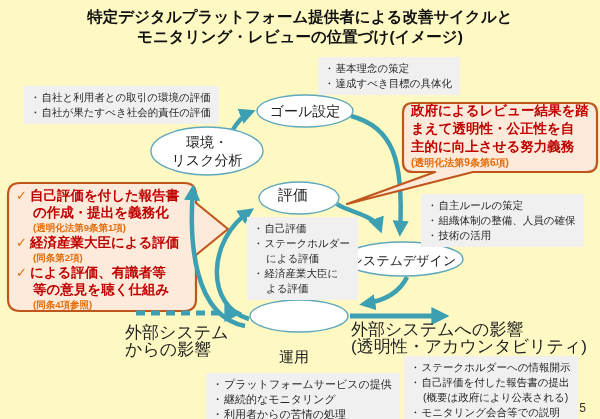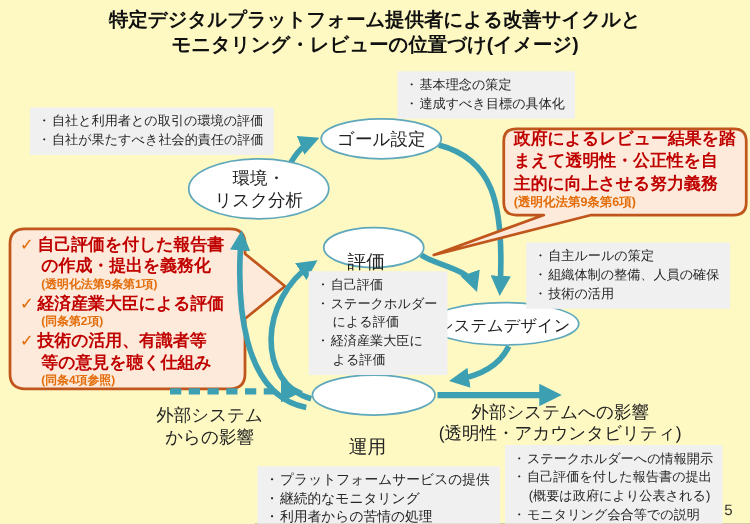--- a/index.html
+++ b/index.html
@@ -21,21 +21,21 @@
   .gl.ct{padding-left:13px;}
   
   .cl-main{font-size:13.5px;font-weight:700;color:#c00000;white-space:nowrap;line-height:17px;}
   .cl-note{font-size:9.5px;font-weight:700;color:#e36c09;white-space:nowrap;line-height:13px;}
   .ind{padding-left:17px;}
   .check{color:#e36c09;margin-right:3px;font-size:13px;}
   
   .cr-main{font-size:13.5px;font-weight:700;color:#c00000;white-space:nowrap;line-height:18px;}
   .cr-note{font-size:10px;font-weight:700;color:#e36c09;white-space:nowrap;line-height:13px;}
   
-  .ext{font-size:14px;line-height:17px;color:#222;white-space:nowrap;text-align:center;}
+  .ext{font-size:17px;line-height:17px;color:#222;white-space:nowrap;}
   #page-num{right:14px;bottom:4px;font-size:12px;color:#333;}
 </style>
 </head>
 <body>
 
 <div id="slide">
 
   <div class="abs" id="title">
     <div>特定デジタルプラットフォーム提供者による改善サイクルと</div>
     <div>モニタリング・レビューの位置づけ(イメージ)</div>
@@ -67,21 +67,21 @@
     <ellipse cx="299" cy="316" rx="49" ry="16" fill="#fff" stroke="#5fa8bc" stroke-width="1.4"></ellipse>
 
     <path d="M 413,103 H 587 Q 597,103 597,113 V 162 Q 597,172 587,172 H 473 L 347,204 L 435,172 H 413 Q 403,172 403,162 V 113 Q 403,103 413,103 Z" fill="#fdeada" stroke="#c0561c" stroke-width="2.2" stroke-linejoin="round"></path>
   </svg>
 
   <div class="node-label" style="left:257px;top:103px;width:96px;font-size:14px;">ゴール設定</div>
   <div class="node-label" style="left:151px;top:133px;width:112px;font-size:14px;line-height:18px;">
     <div>環境・</div>
     <div>リスク分析</div>
   </div>
-  <div class="node-label" style="left:259px;top:200px;width:68px;font-size:15px;">評価</div>
+  <div class="node-label" style="left:259px;top:186px;width:68px;font-size:15px;">評価</div>
   <div class="node-label" style="left:343px;top:252px;width:120px;font-size:13px;">システムデザイン</div>
   <div class="node-label" style="left:250px;top:308px;width:88px;font-size:15px;margin-top:40px;">運用</div>
 
   <div class="gbox" style="left:318px;top:57px;">
     <div class="gl bl">基本理念の策定</div>
     <div class="gl bl">達成すべき目標の具体化</div>
   </div>
 
   <div class="gbox" style="left:24px;top:86px;">
     <div class="gl bl">自社と利用者との取引の環境の評価</div>
@@ -114,21 +114,21 @@
     <div class="gl ct">(概要は政府により公表される)</div>
     <div class="gl bl">モニタリング会合等での説明</div>
   </div>
 
   <div class="abs" style="left:16px;top:187px;">
     <div class="cl-main"><span class="check">✓</span><span>自己評価を付した報告書</span></div>
     <div class="cl-main ind">の作成・提出を義務化</div>
     <div class="cl-note ind">(透明化法第9条第1項)</div>
     <div class="cl-main"><span class="check">✓</span><span>経済産業大臣による評価</span></div>
     <div class="cl-note ind">(同条第2項)</div>
-    <div class="cl-main"><span class="check">✓</span><span>技術の活用、有識者等</span></div>
+    <div class="cl-main"><span class="check">✓</span><span>による評価、有識者等</span></div>
     <div class="cl-main ind">等の意見を聴く仕組み</div>
     <div class="cl-note ind">(同条4項参照)</div>
   </div>
 
   <div class="abs" style="left:411px;top:102px;">
     <div class="cr-main">政府によるレビュー結果を踏</div>
     <div class="cr-main">まえて透明性・公正性を自</div>
     <div class="cr-main">主的に向上させる努力義務</div>
     <div class="cr-note">(透明化法第9条第6項)</div>
   </div>

